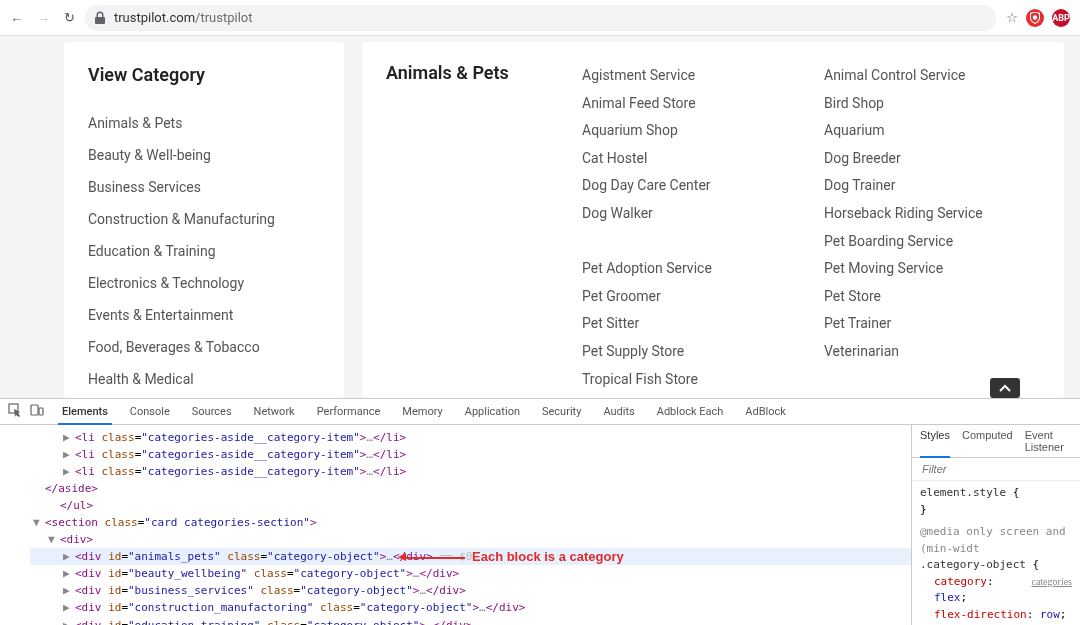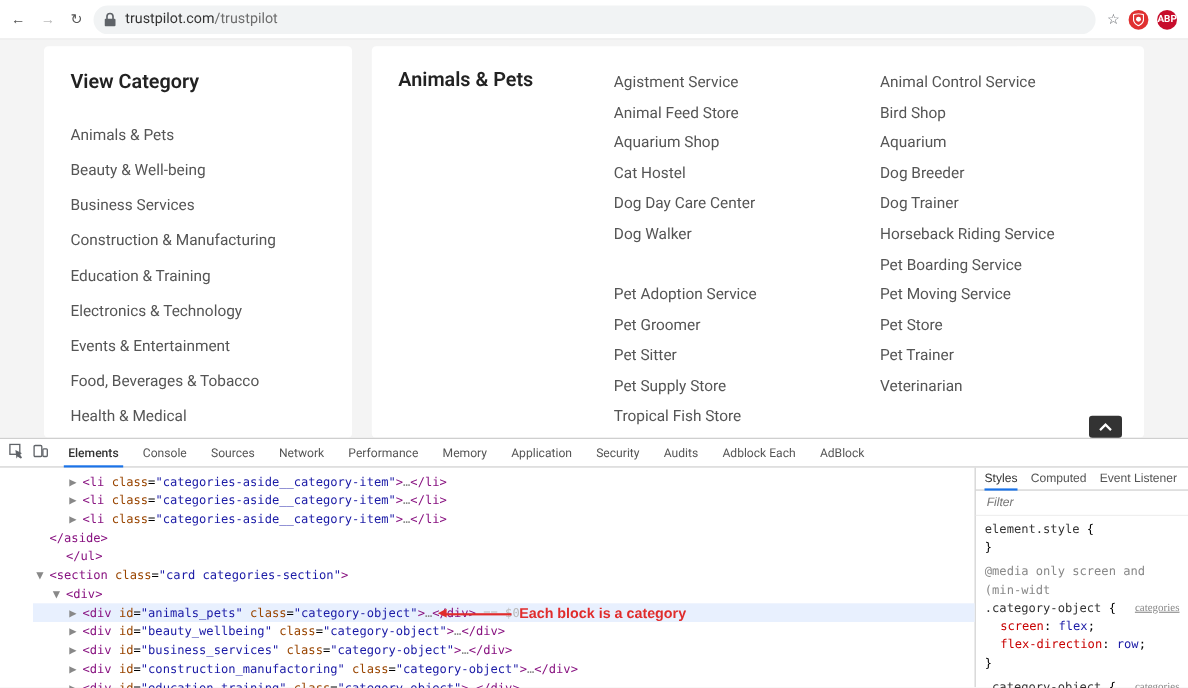--- a/index.html
+++ b/index.html
@@ -41,22 +41,22 @@
   .url { color:#333; font-size:13px; }
   .url .path { color:#6d6d6d; }
   .toolbar-right { display:flex; align-items:center; gap:8px; }
   .ext-badge {
     width:18px; height:18px; border-radius:50%; display:flex; align-items:center; justify-content:center;
     font-size:9px; font-weight:700; color:#fff;
   }
 
   
   .page {
-    flex:1; display:flex; justify-content:center; overflow:hidden;
-    background:#f4f4f4; padding:0 6px;
+    flex:1; display:flex; justify-content:flex-end; overflow:hidden;
+    background:#f4f4f4; padding:0 16px;
   }
   .page-inner {
     display:flex; gap:18px; max-width:1000px; width:100%; padding-top:6px;
   }
   .sidebar-card {
     width:280px; background:var(--card-bg); border-radius:4px; padding:22px 24px 10px 24px;
   }
   .sidebar-card h2 { margin:0 0 22px 0; font-size:18px; color:#222; font-weight:600; }
   .cat-list { list-style:none; margin:0; padding:0; }
   .cat-list li { font-size:14px; color:var(--text-secondary); padding:8px 0; cursor:pointer; }
@@ -110,21 +110,21 @@
   .annotation-arrowhead {
     position:absolute; width:0; height:0; border-top:4px solid transparent; border-bottom:4px solid transparent;
     border-right:8px solid var(--annotation-red); top:50%; transform:translateY(-50%);
   }
   .annotation-text {
     position:absolute; color:var(--annotation-red); font-family:-apple-system, Arial, sans-serif; font-size:13px; font-weight:600;
     top:50%; transform:translateY(-50%);
   }
 
   .dt-styles {
-    width:194px; border-left:1px solid var(--devtools-border); display:flex; flex-direction:column;
+    width:169px; border-left:1px solid var(--devtools-border); display:flex; flex-direction:column;
     font-family:-apple-system, Arial, sans-serif; font-size:11px;
   }
   .dt-styles-tabs {
     display:flex; gap:12px; padding:4px 8px; border-bottom:1px solid var(--devtools-border); color:#555;
   }
   .dt-styles-tabs span.active { color:#333; border-bottom:2px solid #1a73e8; padding-bottom:3px; margin-bottom:-5px; }
   .dt-styles-filter {
     padding:4px 8px; border-bottom:1px solid #eee;
   }
   .dt-styles-filter input {
@@ -293,21 +293,21 @@
       </div>
       <div class="dt-styles-body" id="styles-body">
           <div class="css-rule">
             <div><span class="css-selector">element.style</span> {</div>
             <div>}</div>
           </div>
           <div class="css-rule">
             <div class="media">@media only screen and (min-widt</div>
             <div><span class="css-selector">.category-object</span> {<span class="css-link">categories</span></div>
             <div class="css-body">
-              <div class=""><span class="css-prop-name">screen</span>: <span class="css-prop-val">flex</span>;</div>
+              <div class=""><span class="css-prop-name">category</span>: <span class="css-prop-val">flex</span>;</div>
               <div class=""><span class="css-prop-name">flex-direction</span>: <span class="css-prop-val">row</span>;</div>
             </div>
             <div>}</div>
           </div>
           <div class="css-rule">
             <div><span class="css-selector">.category-object</span> {<span class="css-link">categories</span></div>
           </div>
         </div>
     </div>
   </div>

